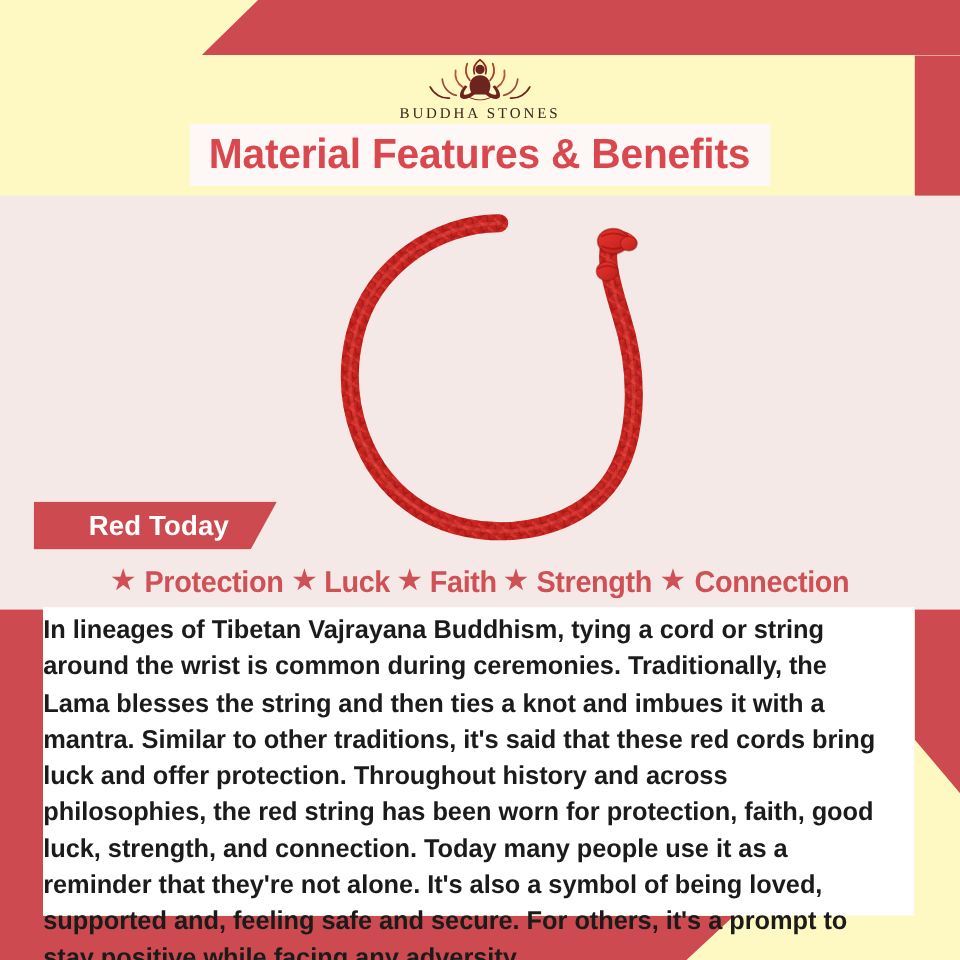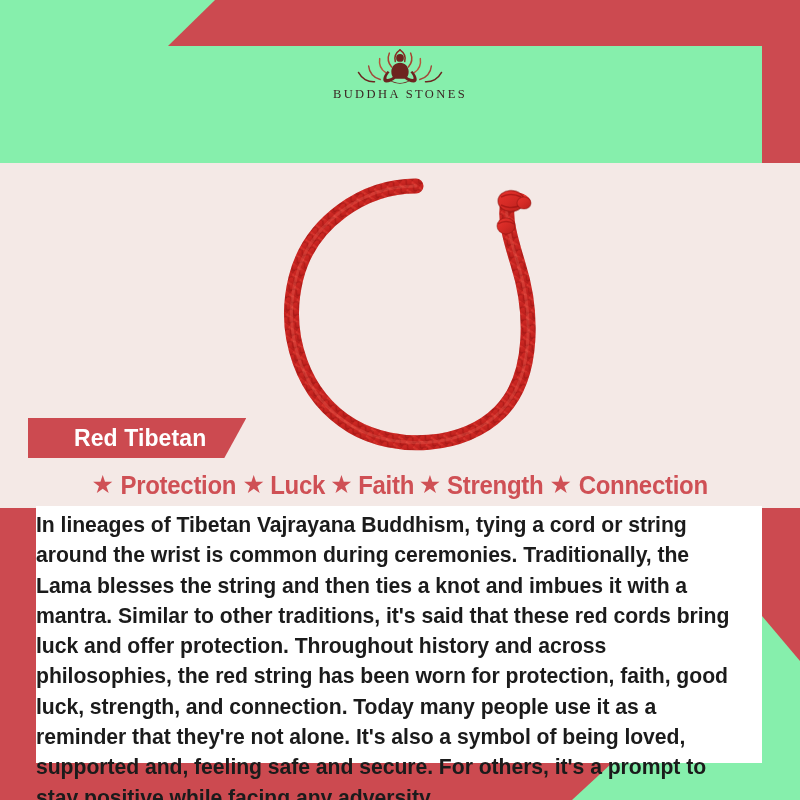--- a/index.html
+++ b/index.html
@@ -10,21 +10,21 @@
     width: 800px;
     height: 800px;
     background: #faf0ed;
     font-family: "Liberation Sans", sans-serif;
     overflow: hidden;
   }
   #poster {
     position: relative;
     width: 800px;
     height: 800px;
-    background: #86efac;
+    background: #fef9c3;
     overflow: hidden;
   }
 
   
   .deco-top-bar {
     position: absolute;
     top: 0;
     left: 0;
     width: 800px;
     height: 46px;
@@ -237,20 +237,23 @@
         <circle cx="75" cy="17.2" r="4.2"></circle>
         <path d="M75 22.5c-5.4 0-9.4 4.2-9.4 9.6 0 3.3 1.3 6 3.4 7.8h12c2.1-1.8 3.4-4.5 3.4-7.8 0-5.4-4-9.6-9.4-9.6z"></path>
         <path d="M61.5 31.5c-2.6 2.8-4.4 6-4.6 8.6-0.2 2.3 1.1 3.7 3.4 3.7 3.2 0 6.6-1.6 9.6-4.1l-1.8-2.6c-2.2 1.8-4.6 3-6.6 3-0.9 0-1.3-0.4-1.2-1.2 0.1-1.6 1.4-3.9 3.4-6.1z"></path>
         <path d="M88.5 31.5c2.6 2.8 4.4 6 4.6 8.6 0.2 2.3-1.1 3.7-3.4 3.7-3.2 0-6.6-1.6-9.6-4.1l1.8-2.6c2.2 1.8 4.6 3 6.6 3 0.9 0 1.3-0.4 1.2-1.2-0.1-1.6-1.4-3.9-3.4-6.1z"></path>
         <path d="M64.2 41.2c3 2 7 3.1 10.8 3.1s7.8-1.1 10.8-3.1c-1 2.2-5.6 3.9-10.8 3.9s-9.8-1.7-10.8-3.9z"></path>
       </g>
     </svg>
     <div class="brand-name">BUDDHA STONES</div>
   </div>
 
+  <div class="title-box">
+    <div class="title-text">Material Features &amp; Benefits</div>
+  </div>
 
   <div class="product">
     <svg viewBox="0 0 296 296" aria-hidden="true">
       <defs>
         <linearGradient id="cordg" x1="0" y1="0" x2="1" y2="1">
           <stop offset="0" stop-color="#e8342f"></stop>
           <stop offset="0.5" stop-color="#d42a25"></stop>
           <stop offset="1" stop-color="#b81f1c"></stop>
         </linearGradient>
         <pattern id="braid" width="9" height="9" patternUnits="userSpaceOnUse" patternTransform="rotate(35)">
@@ -289,21 +292,21 @@
         <ellipse cx="256" cy="35" rx="7" ry="6" fill="url(#cordg)"></ellipse>
         <ellipse cx="256" cy="35" rx="7" ry="6" fill="none" stroke="#8e1310" stroke-width="1.2" opacity="0.45"></ellipse>
         <ellipse cx="238" cy="58" rx="9" ry="8" fill="url(#cordg)"></ellipse>
         <ellipse cx="238" cy="58" rx="9" ry="8" fill="none" stroke="#8e1310" stroke-width="1.2" opacity="0.45"></ellipse>
         <path d="M230 56 Q238 51, 246 56" fill="none" stroke="#96110f" stroke-width="1.4" opacity="0.55"></path>
       </g>
     </svg>
   </div>
 
   <div class="ribbon">
-    <span class="ribbon-text">Red Tibetan</span>
+    <span class="ribbon-text">Red Today</span>
   </div>
 
   <div class="features">
     <div class="feature">
       <span class="star-icon">★</span>
       <span class="feature-label">Protection</span>
     </div>
     <div class="feature">
       <span class="star-icon">★</span>
       <span class="feature-label">Luck</span>

